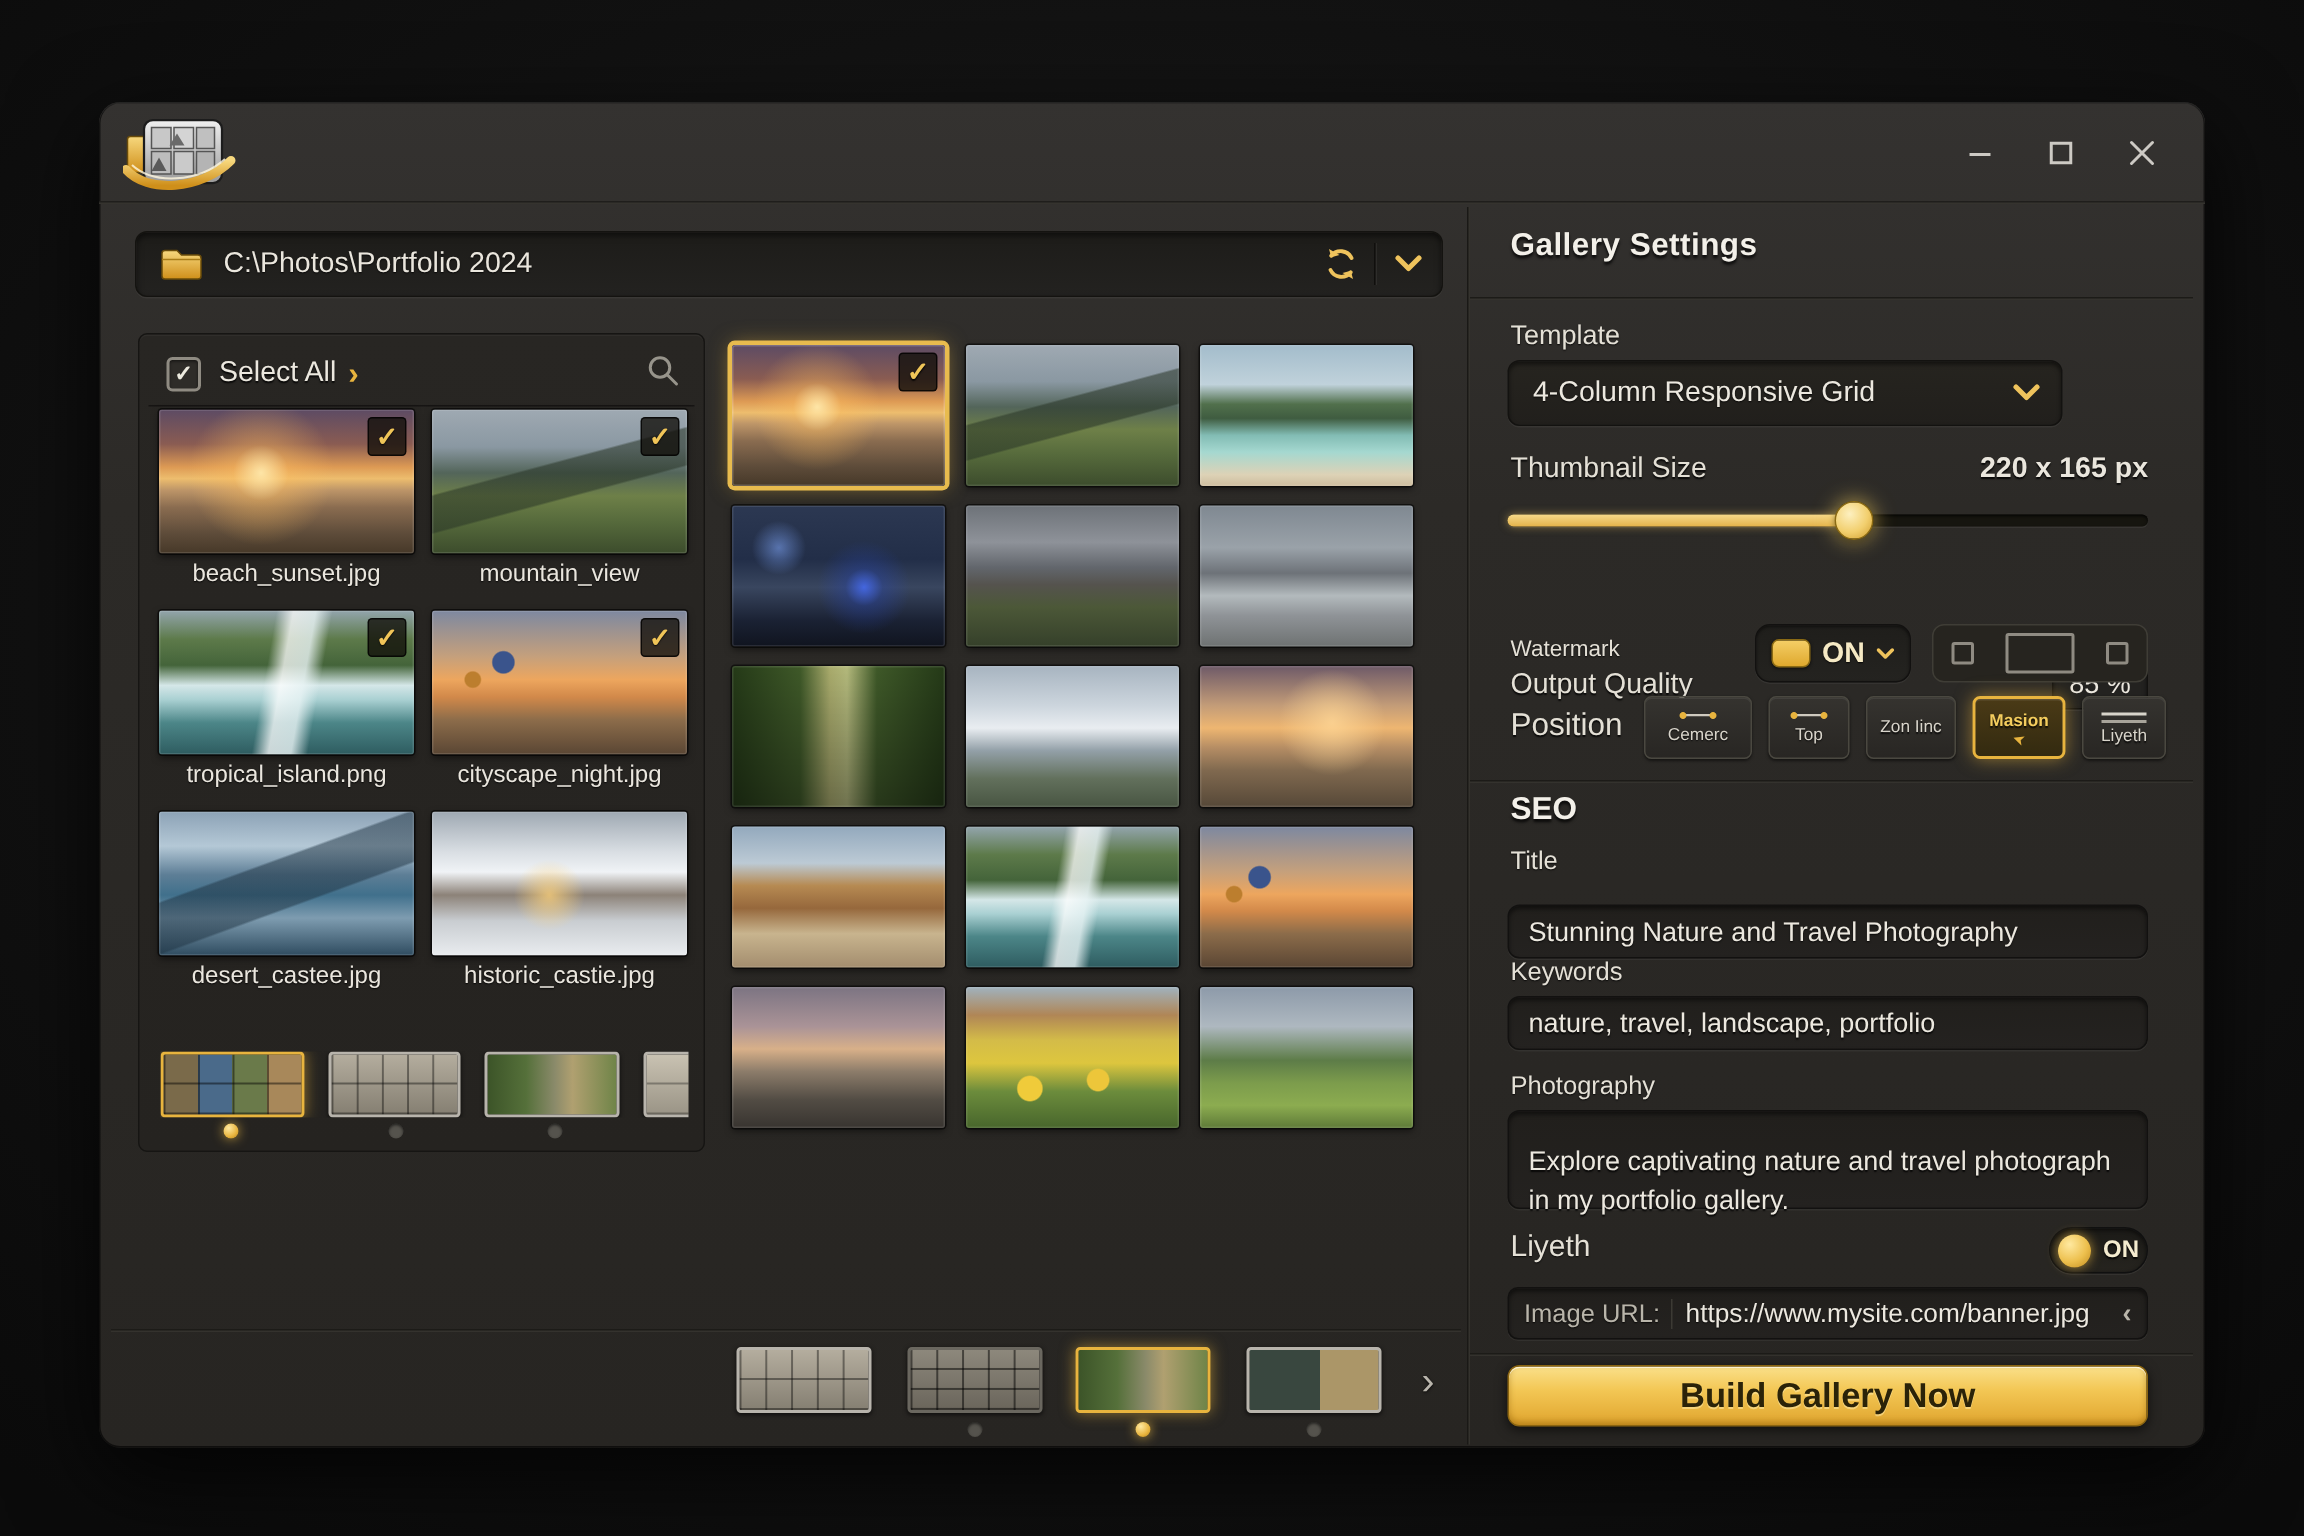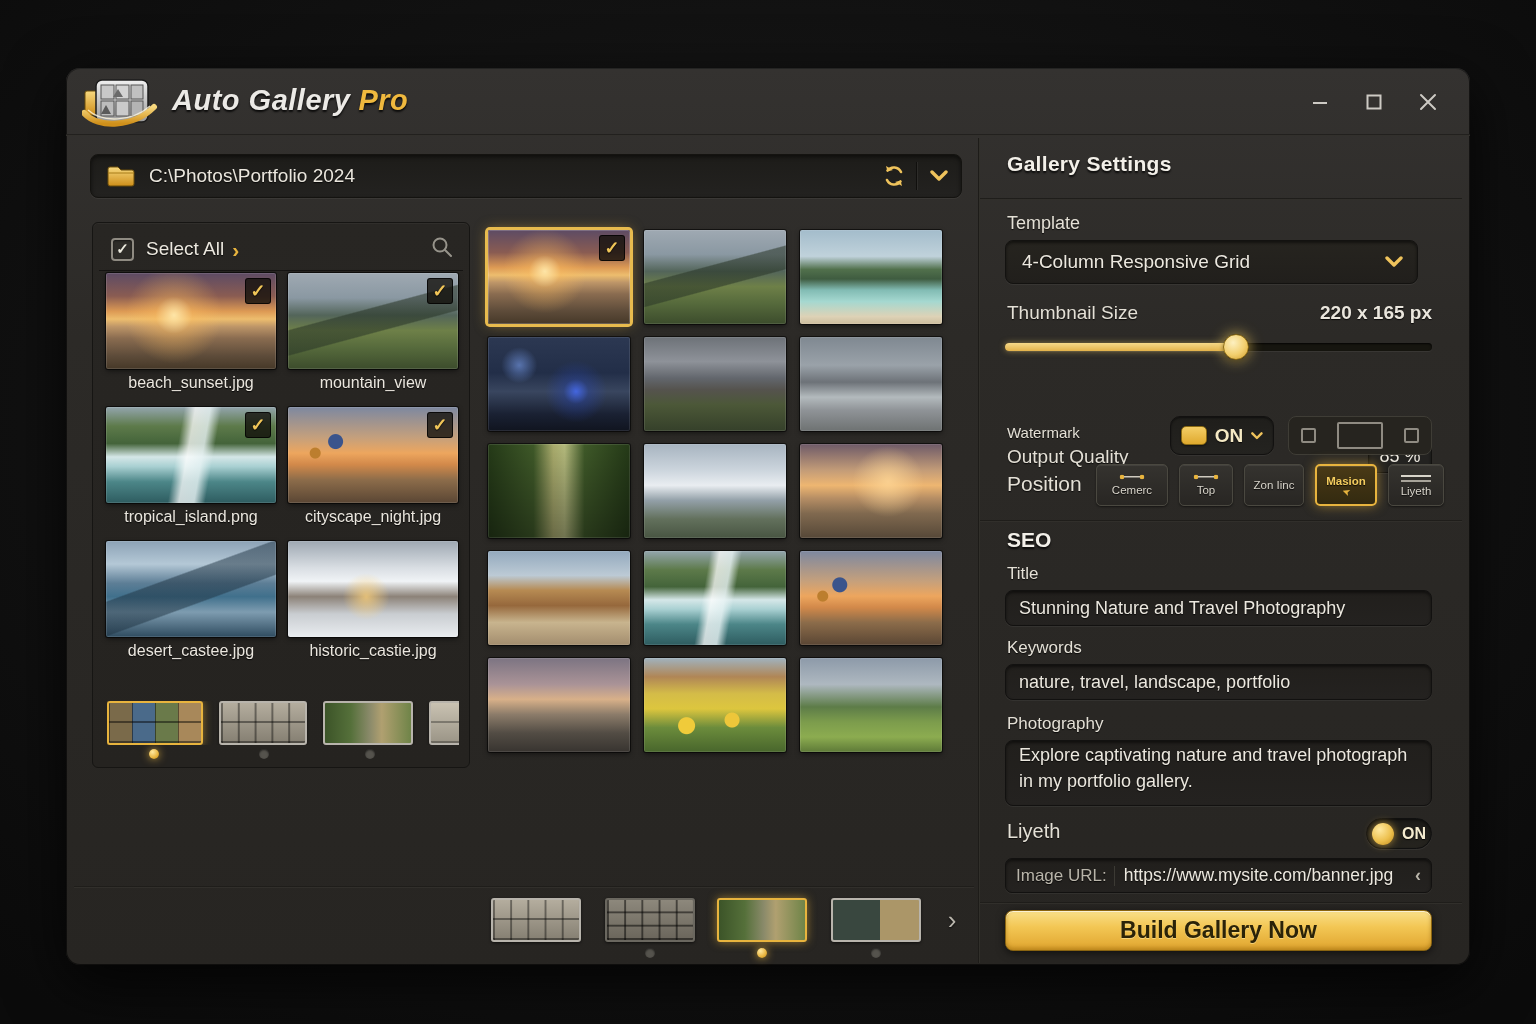--- a/index.html
+++ b/index.html
@@ -103,21 +103,21 @@
   
   .rp-title { position:absolute; left:941px; top:84px; font-size:21px; font-weight:700; color:#f3f0e9;
     text-shadow:0 2px 2px rgba(0,0,0,.8); letter-spacing:.3px; }
   .sep-head { left:914px; right:8px; top:130px; }
   .sep-seo  { left:914px; right:8px; top:452px; }
   .sep-build{ left:914px; right:8px; top:834px; }
 
   .lab { position:absolute; font-size:18px; color:#e4e0d6; text-shadow:0 1px 1px rgba(0,0,0,.8); }
   .val { position:absolute; font-size:19px; color:#eae6dd; text-shadow:0 1px 1px rgba(0,0,0,.8); }
 
-  .dropdown { position:absolute; left:939px; top:172px; width:413px; height:44px;
+  .dropdown { position:absolute; left:939px; top:172px; width:370px; height:44px;
     background:linear-gradient(180deg,#26241f,#211f1c); border:1px solid #131210; border-radius:8px;
     box-shadow:inset 0 2px 3px rgba(0,0,0,.5), 0 1px 0 rgba(255,255,255,.05);
     display:flex; align-items:center; cursor:pointer; }
   .dropdown .dd-text { margin-left:16px; font-size:19px; color:#ece8df; text-shadow:0 1px 1px rgba(0,0,0,.8); flex:1; }
   .dropdown svg { margin-right:14px; }
 
   .slider { position:absolute; left:939px; top:275px; width:427px; height:8px; border-radius:4px;
     background:#16150f; box-shadow:inset 0 1px 2px rgba(0,0,0,.8), 0 1px 0 rgba(255,255,255,.06); cursor:pointer; }
   .slider-fill { position:absolute; left:0; top:0; bottom:0; border-radius:4px;
     background:linear-gradient(180deg,#f6d98a,#e3b24a); box-shadow:0 0 6px rgba(240,200,100,.5); }
@@ -163,23 +163,23 @@
                linear-gradient(#a8a49a,#a8a49a) 0 6px/30px 2px no-repeat; }
   .deco-cursor { color:#e8b43e; font-size:10px; line-height:8px; margin-top:1px; transform:rotate(200deg); }
 
   .seo-head { position:absolute; left:941px; top:460px; font-size:21px; font-weight:700; color:#f3f0e9;
     text-shadow:0 2px 2px rgba(0,0,0,.8); }
   .field { position:absolute; left:939px; width:427px;
     background:linear-gradient(180deg,#211f1c,#242220); border:1px solid #121110; border-radius:8px;
     box-shadow:inset 0 2px 3px rgba(0,0,0,.5), 0 1px 0 rgba(255,255,255,.05);
     display:flex; align-items:center; font-size:18px; color:#ece8df; padding:0 13px;
     text-shadow:0 1px 1px rgba(0,0,0,.8); cursor:text; }
-  .f-title { top:522px; height:36px; }
+  .f-title { top:535px; height:36px; }
   .f-keywords { top:596px; height:36px; }
-  .f-desc { top:672px; height:66px; align-items:flex-start; padding-top:1px; line-height:26px; }
+  .f-desc { top:672px; height:66px; align-items:flex-start; padding-top:20px; line-height:26px; }
 
   .toggle { position:absolute; left:1300px; top:750px; width:66px; height:31px; border-radius:16px;
     background:linear-gradient(180deg,#1b1a17,#26241f); border:1px solid #101010;
     box-shadow:inset 0 1px 3px rgba(0,0,0,.6), 0 1px 0 rgba(255,255,255,.06);
     display:flex; align-items:center; cursor:pointer; }
   .toggle-knob { width:22px; height:22px; margin-left:5px; border-radius:50%;
     background:radial-gradient(circle at 35% 30%, #ffe9a0, #edc04e 55%, #c08a1c);
     box-shadow:0 0 8px rgba(240,190,70,.7); }
   .toggle-on { margin-left:8px; font-size:16px; font-weight:700; color:#f5ecd0; text-shadow:0 1px 1px rgba(0,0,0,.8); }
 
@@ -292,23 +292,20 @@
         <rect x="34" y="8" width="13" height="14" fill="#d4d4d4" stroke="#555"></rect>
         <rect x="49" y="8" width="12" height="14" fill="#c0c0c0" stroke="#555"></rect>
         <rect x="19" y="24" width="13" height="15" fill="#bcbcbc" stroke="#555"></rect>
         <rect x="34" y="24" width="13" height="15" fill="#cacaca" stroke="#555"></rect>
         <rect x="49" y="24" width="12" height="15" fill="#b4b4b4" stroke="#555"></rect>
         <path d="M36 12 L41 20 L31 20 Z" fill="#6a6a6a"></path>
         <path d="M24 28 L29 37 L19 37 Z" fill="#5a5a5a"></path>
         <path d="M2 36 C 16 52 52 50 72 30" fill="none" stroke="url(#goldg)" stroke-width="6" stroke-linecap="round"></path>
         <path d="M6 33 C 20 46 50 45 68 29" fill="none" stroke="#fff8e0" stroke-width="1.4" opacity=".8"></path>
       </svg>
-      <div class="brand">
-        <span class="b1">Auto Gallery</span><span class="b2">Pro</span>
-      </div>
       <div class="wctl">
         <div class="wbtn">
           <svg width="20" height="20" viewBox="0 0 20 20">
               <line x1="3" y1="11" x2="17" y2="11" stroke="#cdcac4" stroke-width="2"></line>
             </svg>
         </div>
         <div class="wbtn">
           <svg width="20" height="20" viewBox="0 0 20 20">
               <rect x="3.5" y="3.5" width="13" height="13" fill="none" stroke="#cdcac4" stroke-width="2"></rect>
             </svg>

